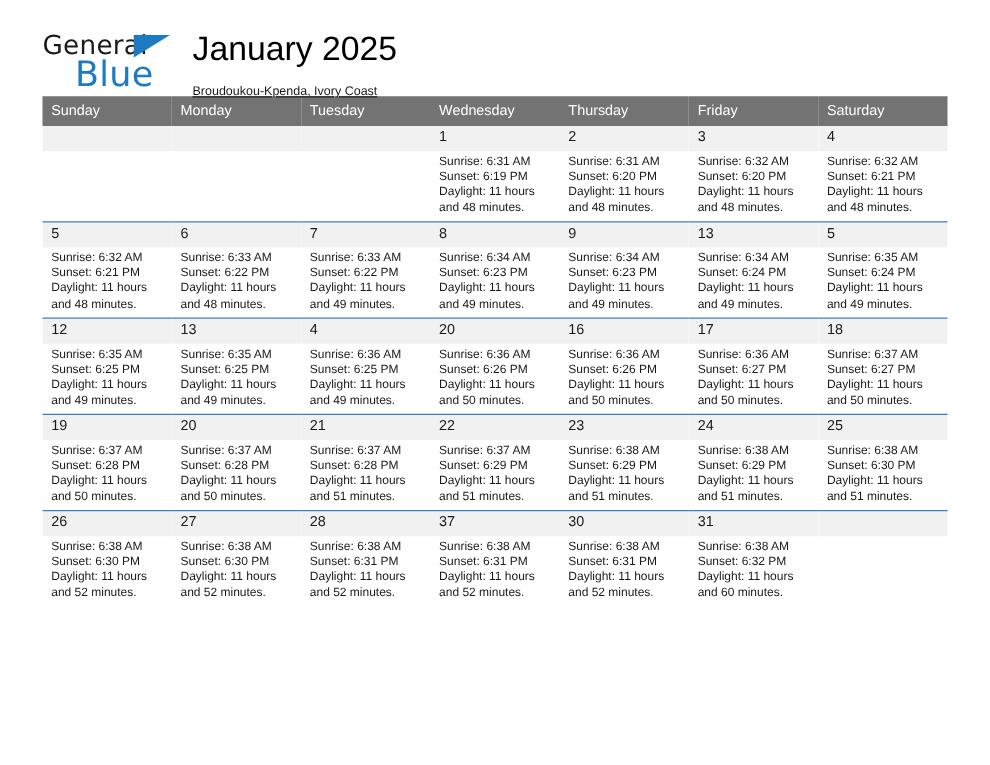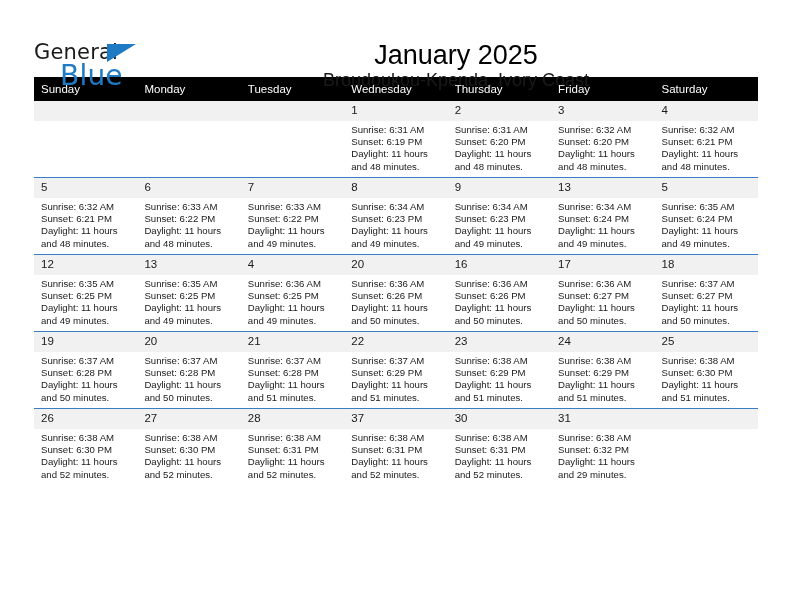--- a/index.html
+++ b/index.html
@@ -21,21 +21,21 @@
     box-sizing: border-box;
     padding: 0 34px;
   }
 
   
   .top {
     display: flex;
     align-items: flex-start;
     justify-content: space-between;
     height: 72px;
-    padding-top: 40px;
+    padding-top: 24px;
     box-sizing: border-box;
   }
   .logo {
     position: relative;
     width: 120px;
     height: 48px;
     flex: 0 0 auto;
   }
   .logo-general {
     position: absolute;
@@ -59,47 +59,49 @@
     position: absolute;
     left: 73px;
     top: 4px;
     width: 0;
     height: 0;
     border-left: 29px solid #1f7ac4;
     border-bottom: 18px solid transparent;
   }
 
   .titles {
-    text-align: center;
+    text-align: left;
     flex: 1 1 auto;
     padding-top: 0px;
   }
   .cal-title {
     font-size: 27px;
     font-weight: normal;
     color: #000000;
     line-height: 31px;
     white-space: nowrap;
   }
   .cal-subtitle {
-    font-size: 18px;
+    font-size: 10px;
     color: #1a1a1a;
     line-height: 18px;
+    margin-top: 10px;
     white-space: nowrap;
+    text-decoration: underline;
   }
 
   
   .calendar {
     width: 724px;
     border-collapse: collapse;
     table-layout: fixed;
     margin-top: 5px;
   }
   .calendar th {
-    background: #000000;
+    background: #737373;
     color: #ffffff;
     font-size: 11.5px;
     font-weight: normal;
     text-align: left;
     padding: 5px 0 6px 7px;
     height: 13px;
     border: none;
   }
   .calendar td {
     vertical-align: top;
@@ -453,21 +455,21 @@
               <div>Daylight: 11 hours</div>
               <div>and 52 minutes.</div>
             </div>
           </td>
           <td>
             <div class="daynum">31</div>
             <div class="detail">
               <div>Sunrise: 6:38 AM</div>
               <div>Sunset: 6:32 PM</div>
               <div>Daylight: 11 hours</div>
-              <div>and 29 minutes.</div>
+              <div>and 60 minutes.</div>
             </div>
           </td>
           <td>
             <div class="daynum blank">&nbsp;</div>
           </td>
         </tr>
       </tbody>
   </table>
 
 </div>

